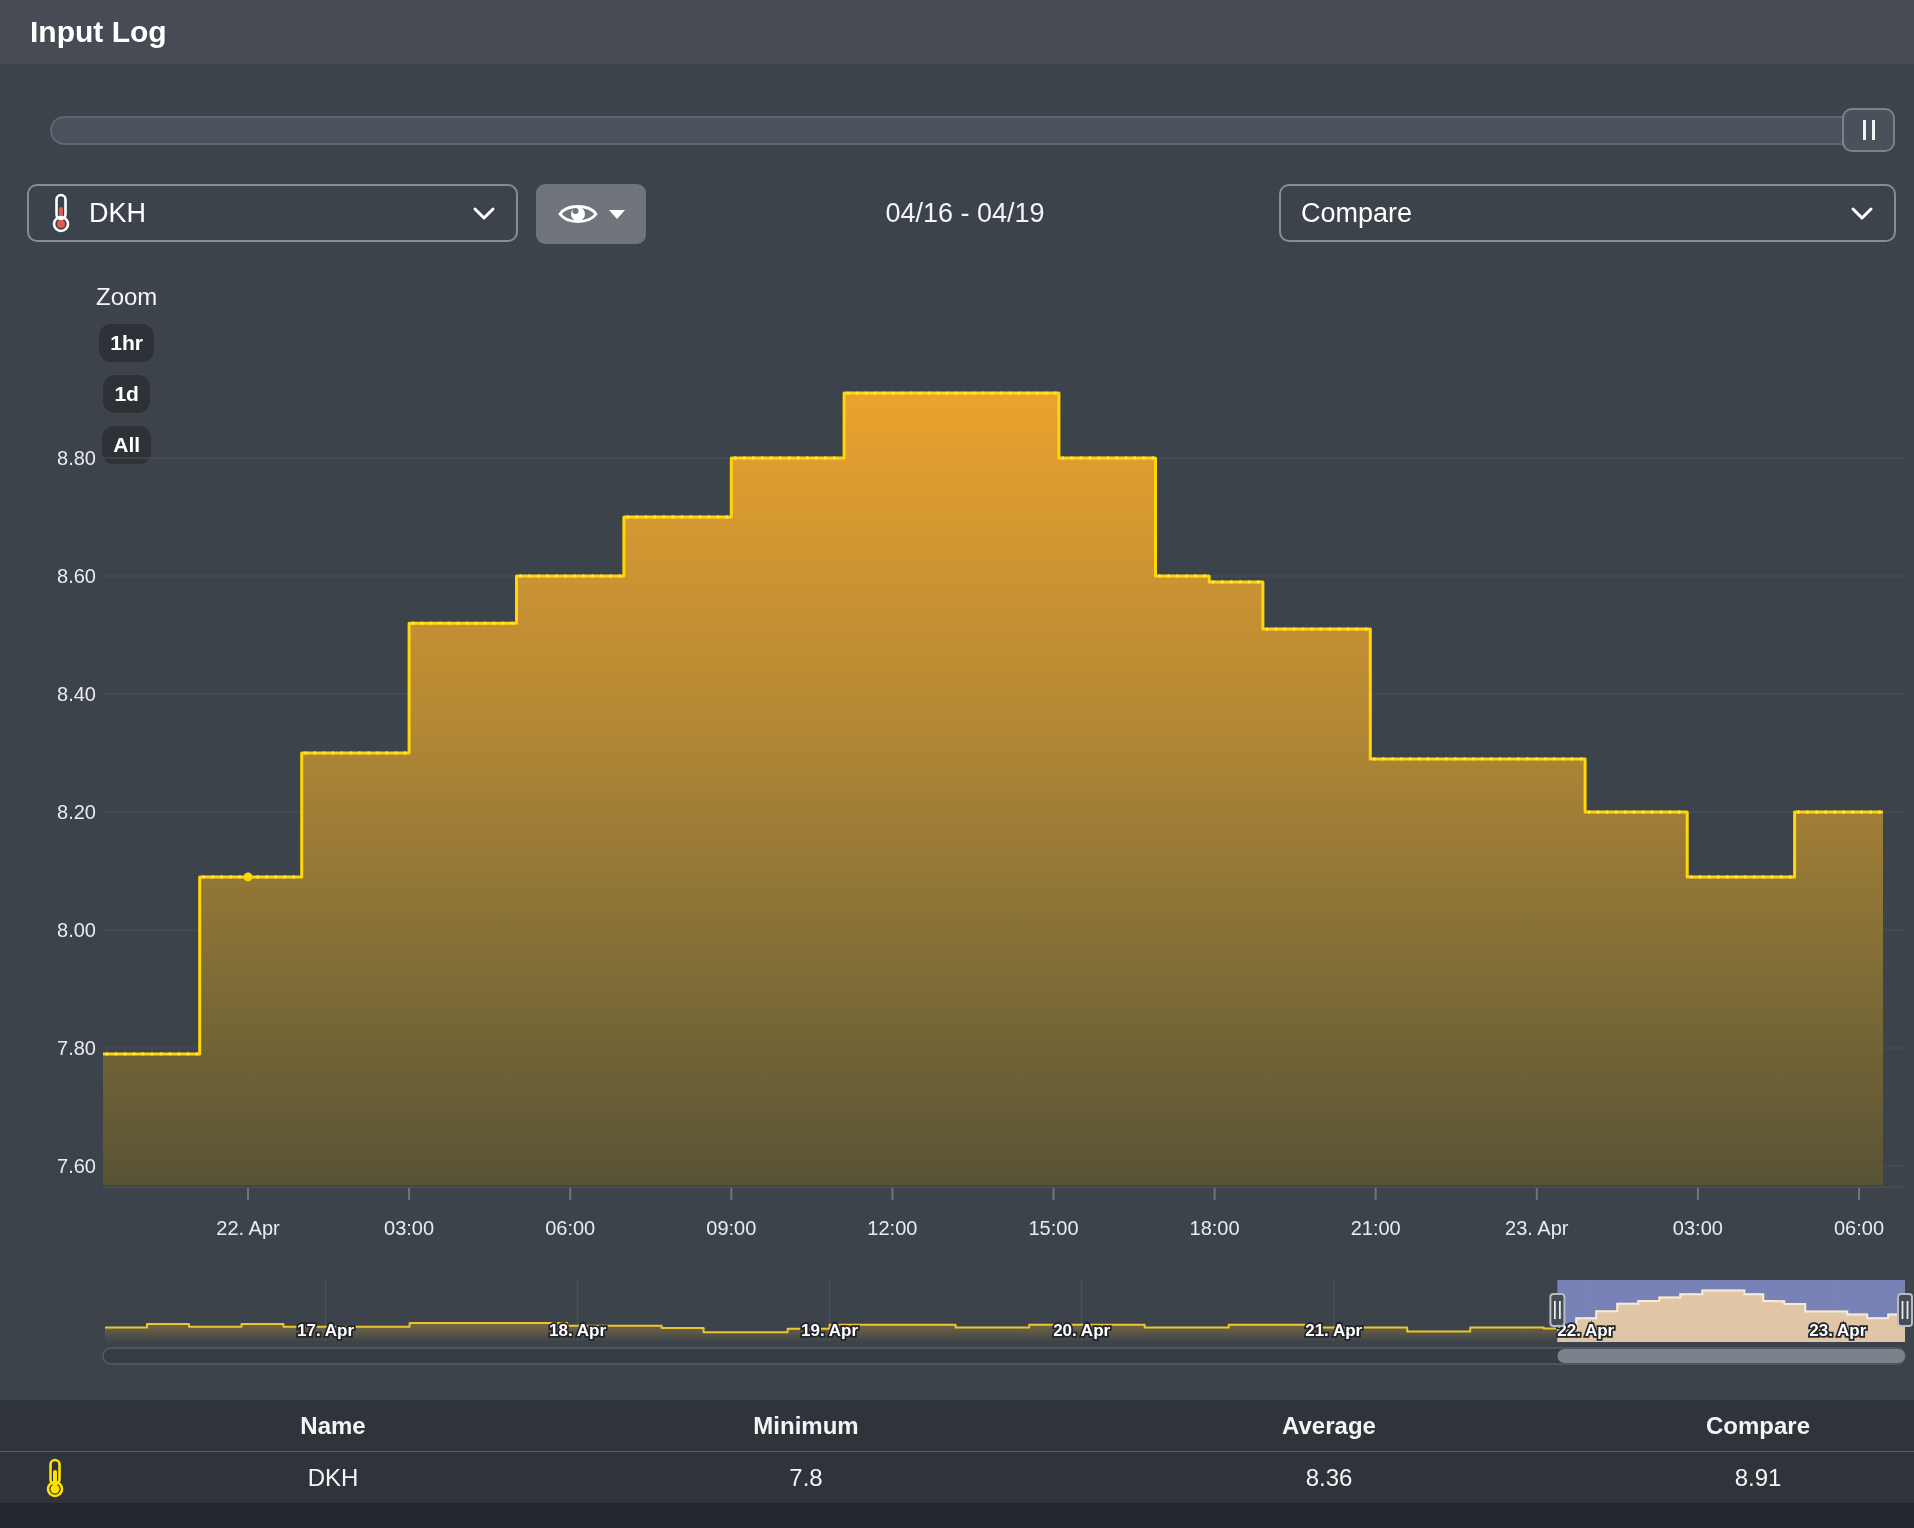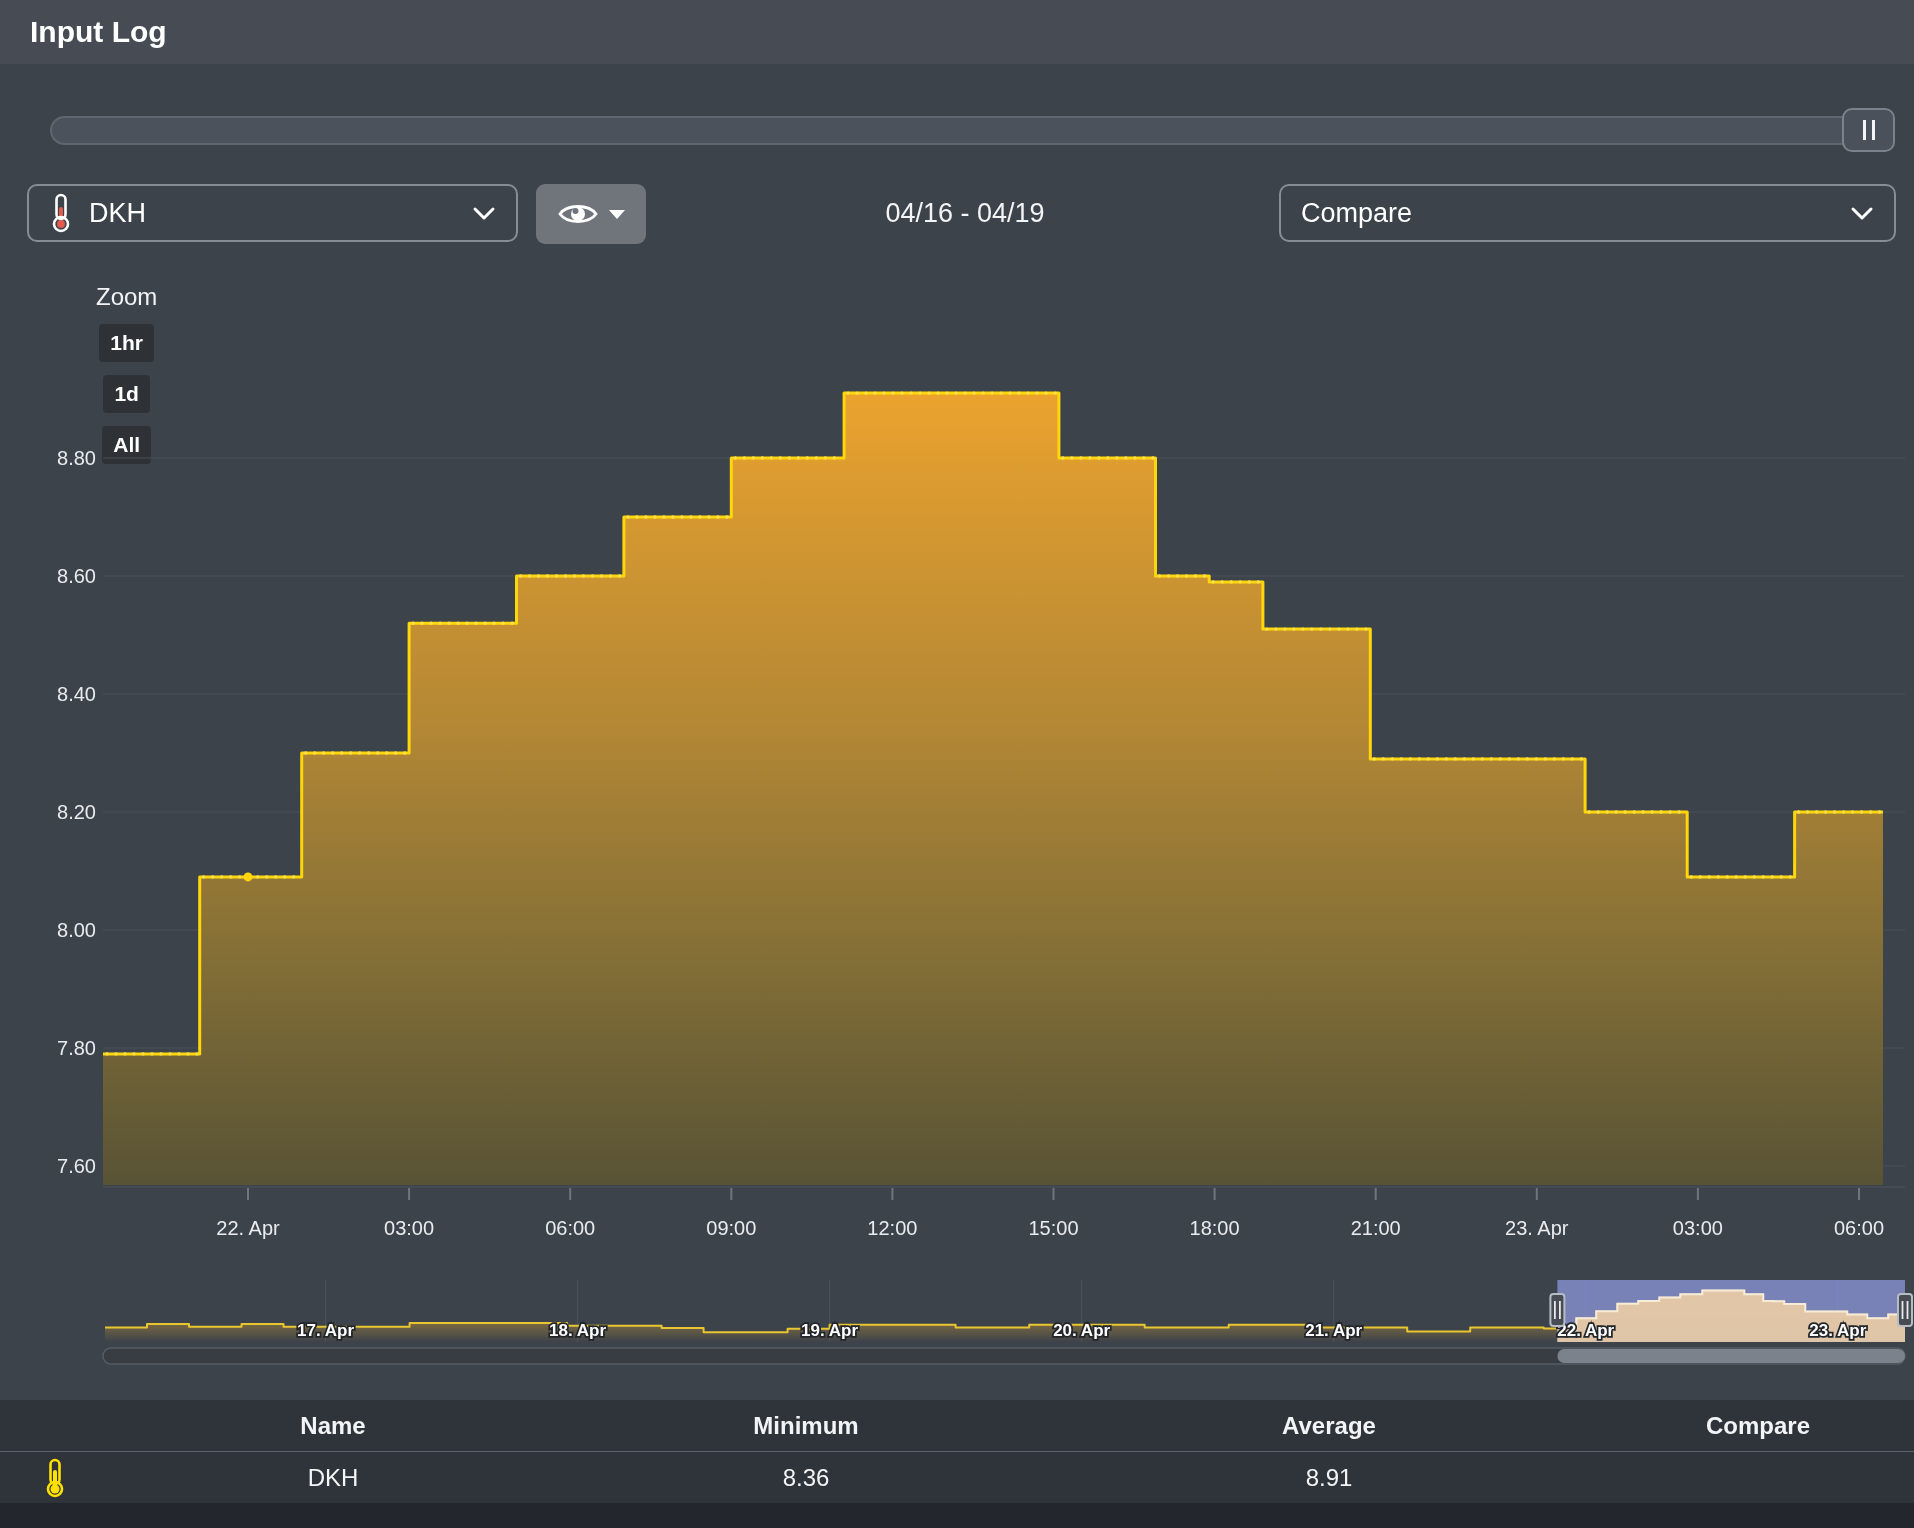--- a/index.html
+++ b/index.html
@@ -28,21 +28,21 @@
   #compare-select{left:1279px;top:184px;width:617px;}
   .eye-btn{position:absolute;left:536px;top:184px;width:110px;height:60px;background:#70757c;
            border:none;border-radius:9px;display:flex;align-items:center;justify-content:center;
            gap:9px;cursor:pointer;}
   .date-range{position:absolute;left:770px;top:184px;width:390px;height:58px;display:flex;
               align-items:center;justify-content:center;font-size:27px;color:#f2f4f6;}
 
   
   .zoom-row{position:absolute;left:96px;top:283px;display:flex;align-items:center;gap:13px;flex-direction:column;}
   .zoom-label{font-size:24px;color:#f2f4f6;}
-  .zoom-btn{background:#2e3237;color:#fff;border:none;border-radius:4px;font-size:21px;
+  .zoom-btn{background:#2e3237;color:#fff;border:none;border-radius:12px;font-size:21px;
             font-weight:700;padding:7px 11px;font-family:inherit;cursor:pointer;}
 
   
   #chart-svg{position:absolute;left:0;top:0;width:1914px;height:1528px;}
 
   
   .table-wrap{position:absolute;left:0;top:1400px;width:1914px;background:#2f343b;}
   .t-grid{display:grid;grid-template-columns:110px 350px 500px 450px 1fr;align-items:center;gap:48px;}
   .t-head{height:51px;border-bottom:1px solid #5c6269;}
   .t-row{height:52px;border-bottom:1px solid #5c6269;}
@@ -422,18 +422,19 @@
     <div class="t-grid t-row">
       <div class="t-cell t-icon-cell">
         <svg width="24" height="40" viewBox="0 0 24 40">
           <line x1="12" y1="14" x2="12" y2="27" stroke="#ffe100" stroke-width="4" stroke-linecap="round"></line>
           <circle cx="12" cy="31" r="4.5" fill="#ffe100"></circle>
           <rect x="7.5" y="2" width="9" height="24" rx="4.5" fill="none" stroke="#ffe100" stroke-width="2.6"></rect>
           <circle cx="12" cy="31" r="7" fill="none" stroke="#ffe100" stroke-width="2.6"></circle>
         </svg>
       </div>
       <div class="t-cell">DKH</div>
+      <div class="t-cell">7.8</div>
       <div class="t-cell">8.36</div>
       <div class="t-cell">8.91</div>
     </div>
   </div>
   <div class="bottom-strip"></div>
 </div>
 
 </body></html>

